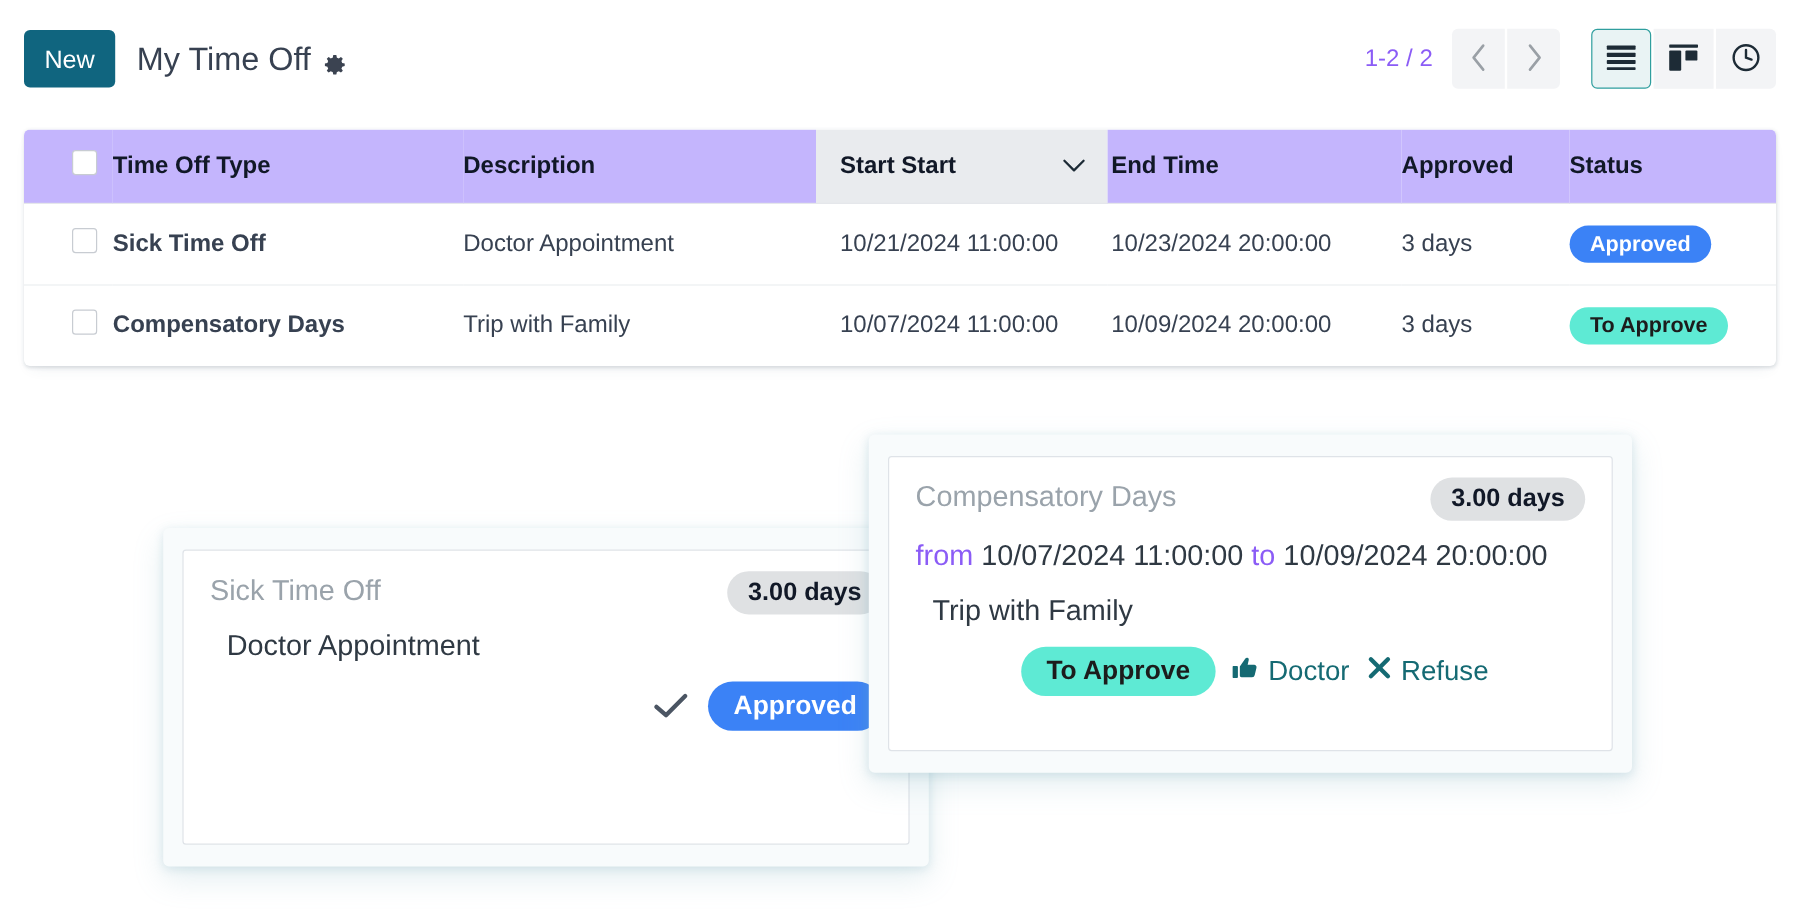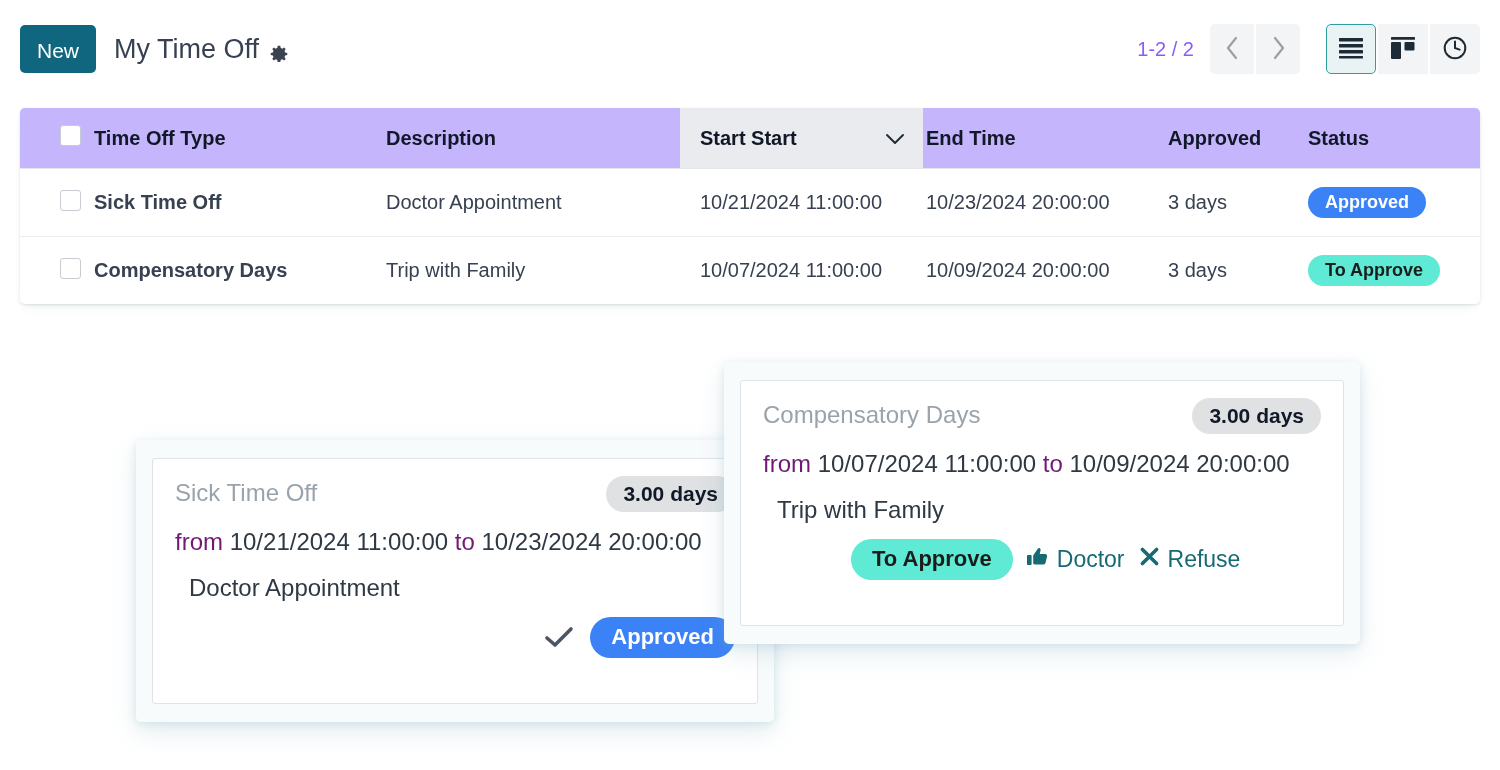--- a/index.html
+++ b/index.html
@@ -112,21 +112,21 @@
     display:inline-block;
   }
   .days-pill {
     position:absolute; right:0; top:-3px;
     background:#dfe1e3; color:#111827; font-weight:bold; font-size:21px;
     border-radius:40px; padding:7px 17px 8px; line-height:1; white-space:nowrap;
   }
   .pop-range {
     margin-top:10px; font-size:24px; line-height:1.62; color:#2f3943;
   }
-  .pop-range .muted { color:#701a75; }
+  .pop-range .muted { color:#8b5cf6; }
   .pop-desc {
     margin-top:12px; margin-left:14px; font-size:24px; color:#2f3943; line-height:1.2;
   }
   .pop-foot {
     margin-top:14px; display:flex; align-items:center; justify-content:flex-end; gap:14px;
   }
   .pop-foot.right-card { justify-content:flex-start; padding-left:88px; }
   .check-ico { display:inline-flex; align-items:center; margin-right:2px; }
   .link-act {
     display:inline-flex; align-items:center; gap:8px;
@@ -259,26 +259,20 @@
       </tbody>
     </table>
   </div>
 
   <div class="pop pop-left">
     <div class="pop-inner">
       <div class="pop-head">
         <span class="pop-title">Sick Time Off</span>
         <span class="days-pill">3.00 days</span>
       </div>
-      <div class="pop-range">
-        <span class="muted">from</span>
-        <span>10/21/2024 11:00:00</span>
-        <span class="muted">to</span>
-        <span>10/23/2024 20:00:00</span>
-      </div>
       <div class="pop-desc">Doctor Appointment</div>
       <div class="pop-foot">
         <span class="check-ico">
           <svg width="30" height="24" viewBox="0 0 30 24" fill="none" stroke="#4b5563" stroke-width="3.6" stroke-linecap="round" stroke-linejoin="round" aria-hidden="true">
             <polyline points="3,13 11,20 27,4"></polyline>
           </svg>
         </span>
         <span class="badge badge-approved" style="font-size:22px;padding:9px 21px 10px;">Approved</span>
       </div>
     </div>

